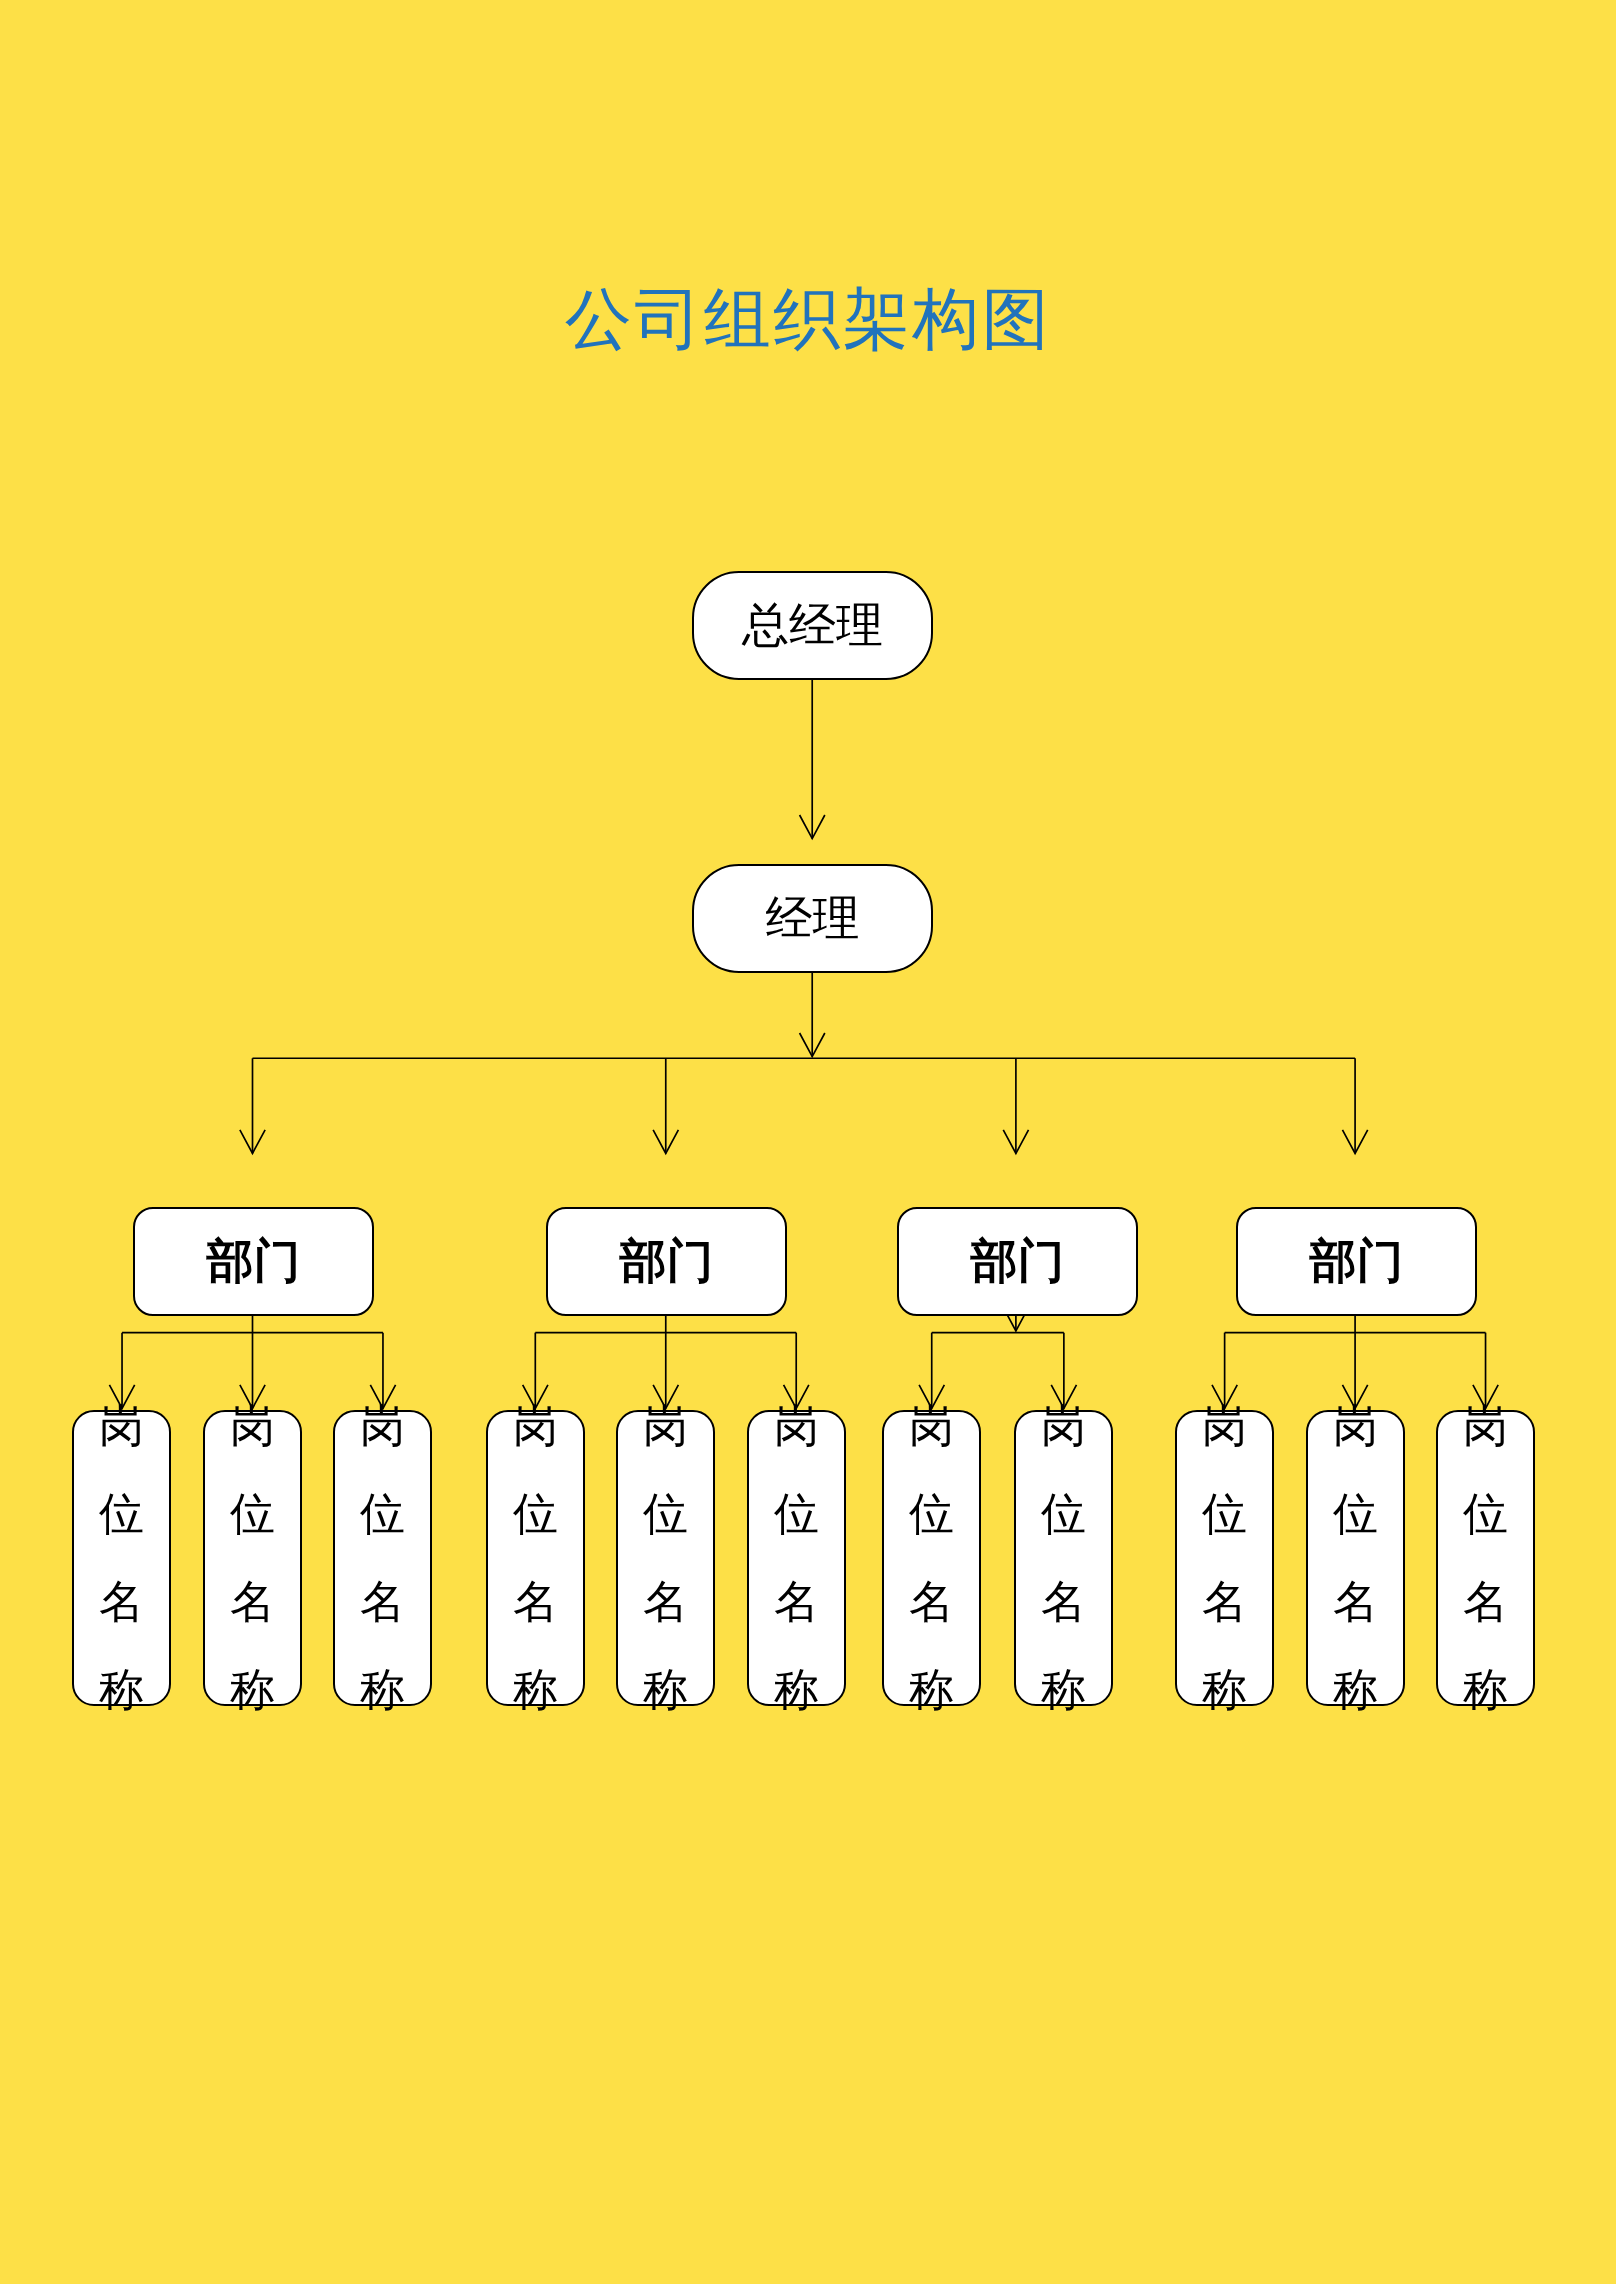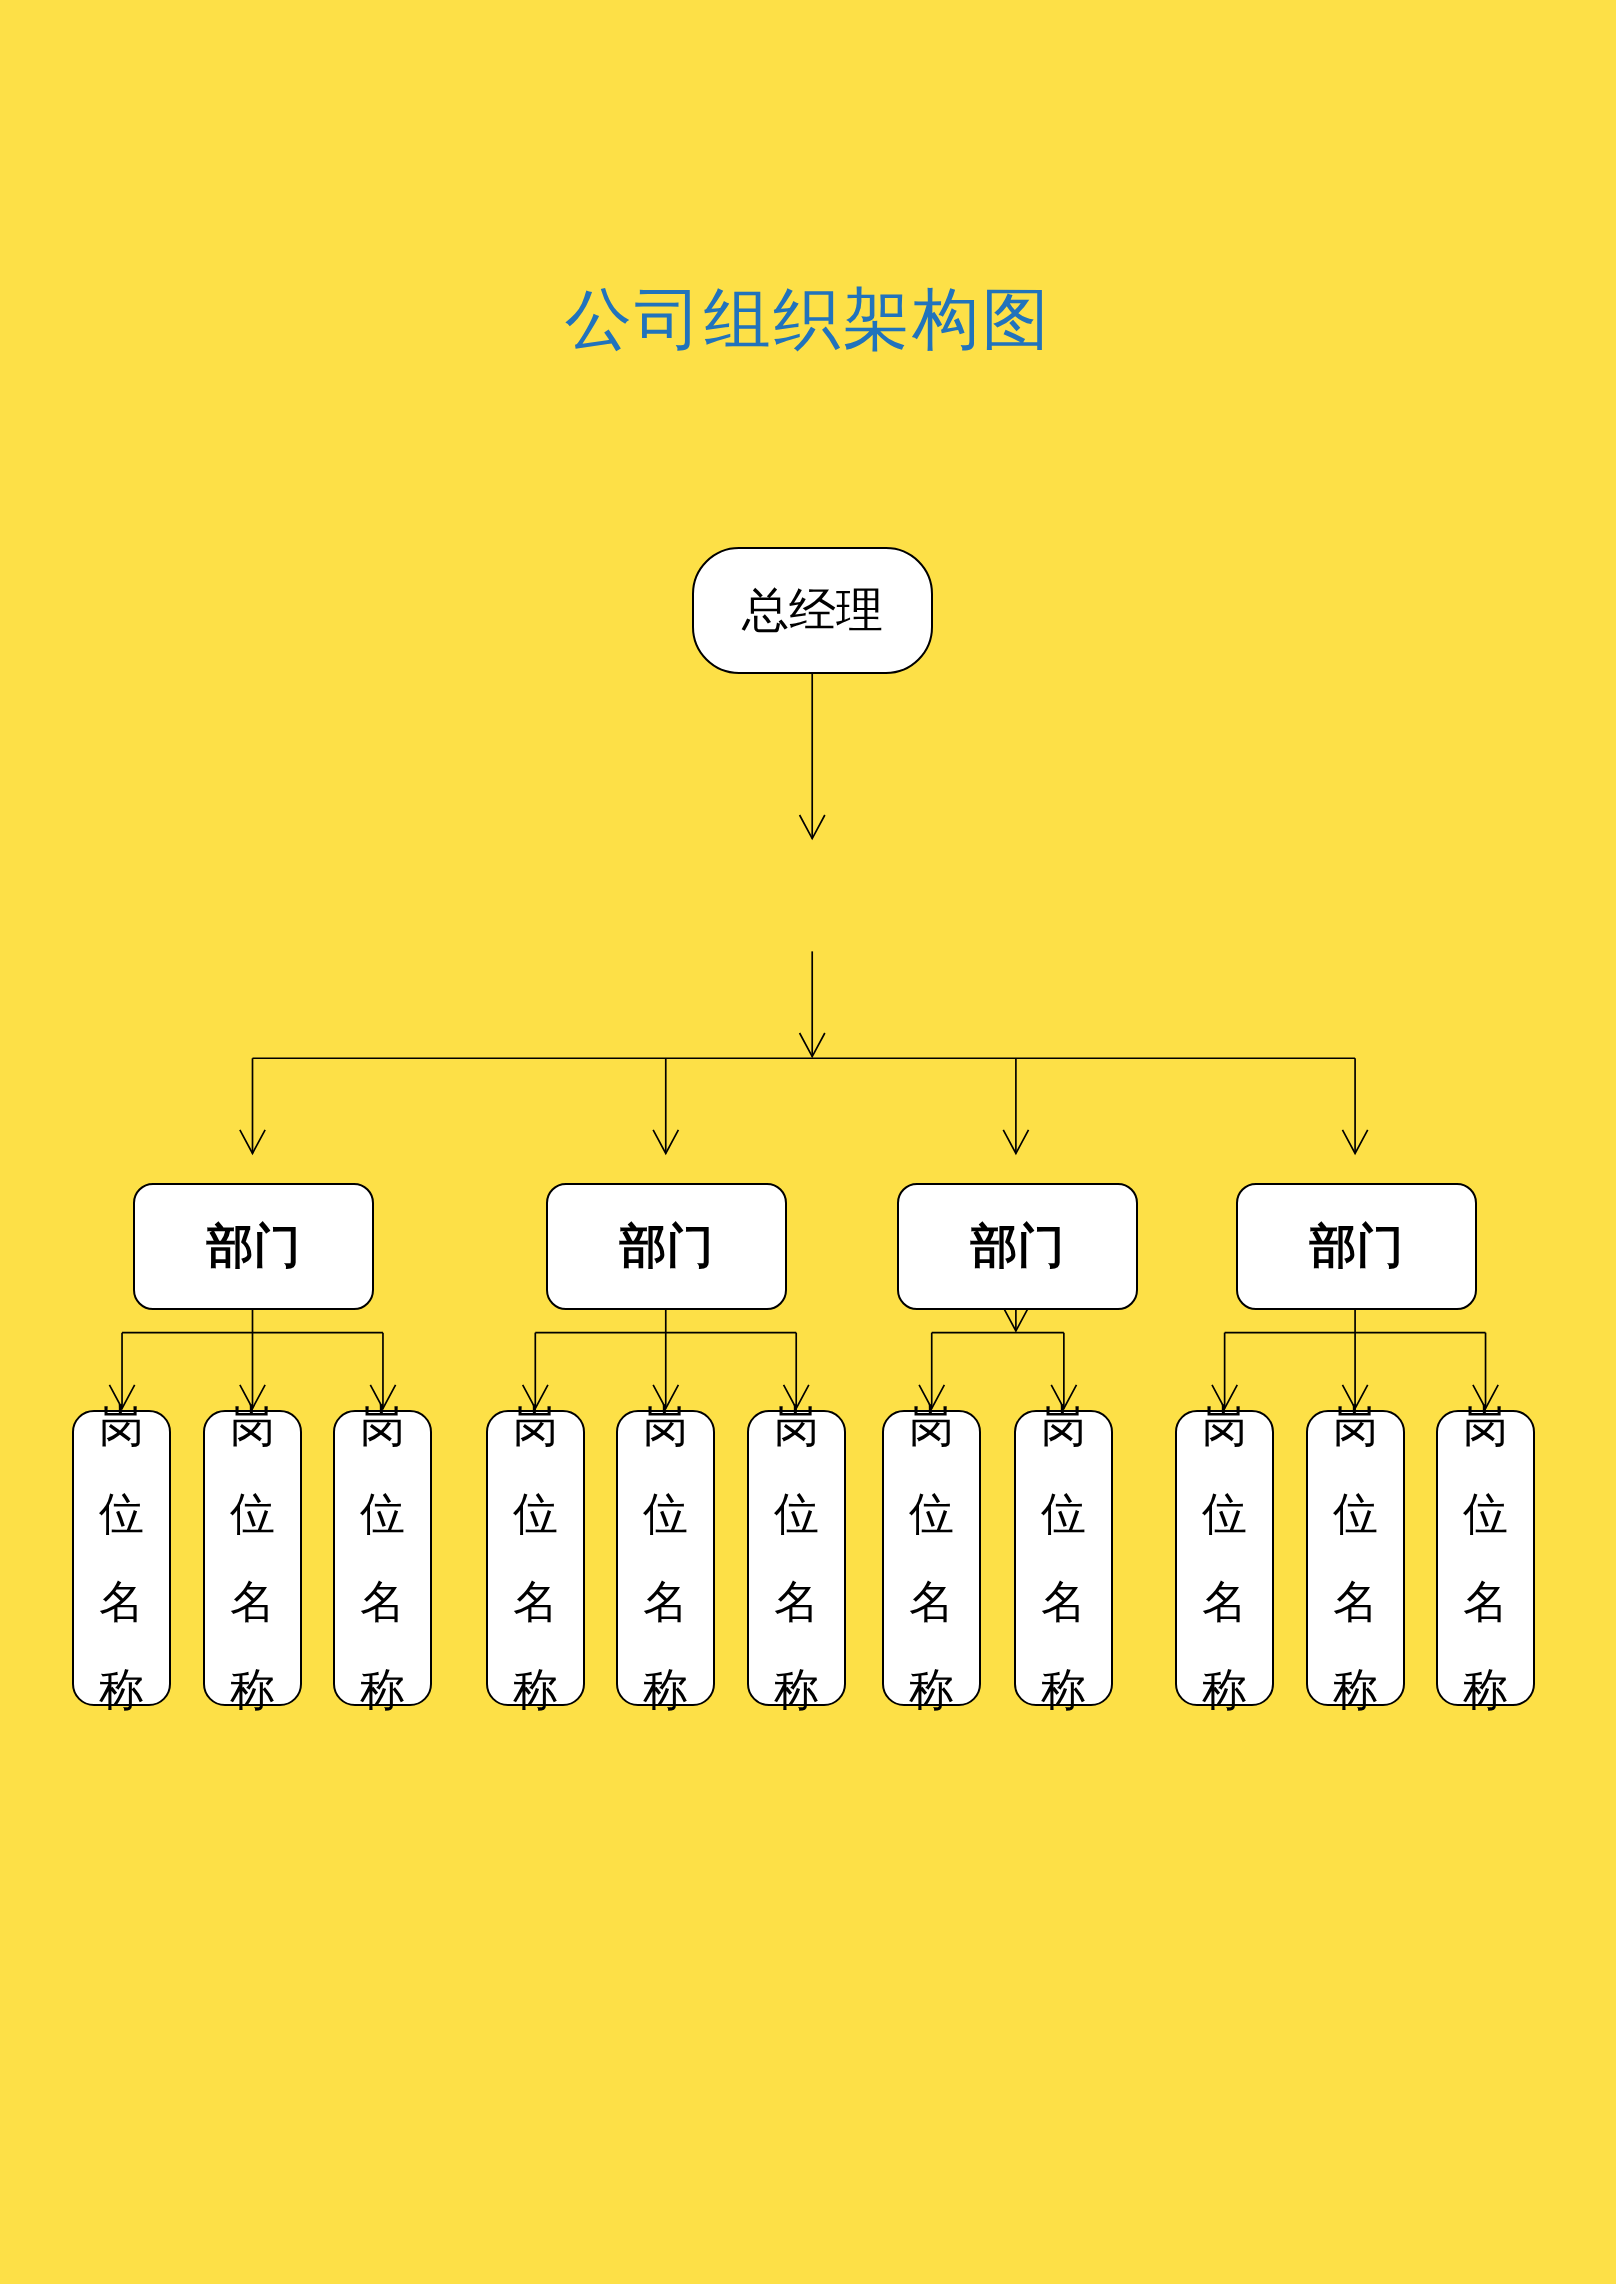--- a/index.html
+++ b/index.html
@@ -31,22 +31,23 @@
     border: 2.5px solid #000000;
     display: flex;
     align-items: center;
     justify-content: center;
     font-size: 47px;
     line-height: 1;
     white-space: nowrap;
   }
   .lvl-top {            
     width: 241px;
-    height: 127px;
+    height: 109px;
     border-radius: 47px;
+    margin-top: 24px;
   }
   .dept { border-radius: 20px; top: 1183px; font-weight: bold; }
   .pos {
     width: 99px;
     height: 296px;
     border-radius: 22px;
     top: 1410px;
   }
   .pos-text {
     width: 49px;
@@ -118,20 +119,23 @@
       <line x1="1455" y1="1583" x2="1455" y2="1673" stroke="#000000"></line>
       <polyline points="1440,1645 1455,1673 1470,1645" stroke="#000000"></polyline>
       <line x1="1765" y1="1583" x2="1765" y2="1673" stroke="#000000"></line>
       <polyline points="1750,1645 1765,1673 1780,1645" stroke="#000000"></polyline>
     </svg>
 
   <div class="node lvl-top" style="left:692px; top:547px;">
     <span>总经理</span>
   </div>
 
+  <div class="node lvl-top" style="left:692px; top:840px;">
+    <span>经理</span>
+  </div>
 
   <div class="node lvl-top dept" style="left:133px;">
     <span>部门</span>
   </div>
   <div class="node lvl-top dept" style="left:546px;">
     <span>部门</span>
   </div>
   <div class="node lvl-top dept" style="left:897px;">
     <span>部门</span>
   </div>

